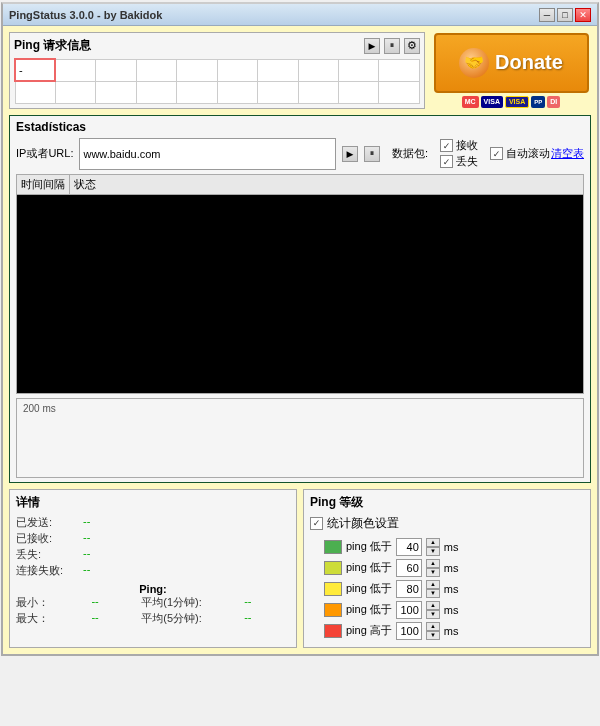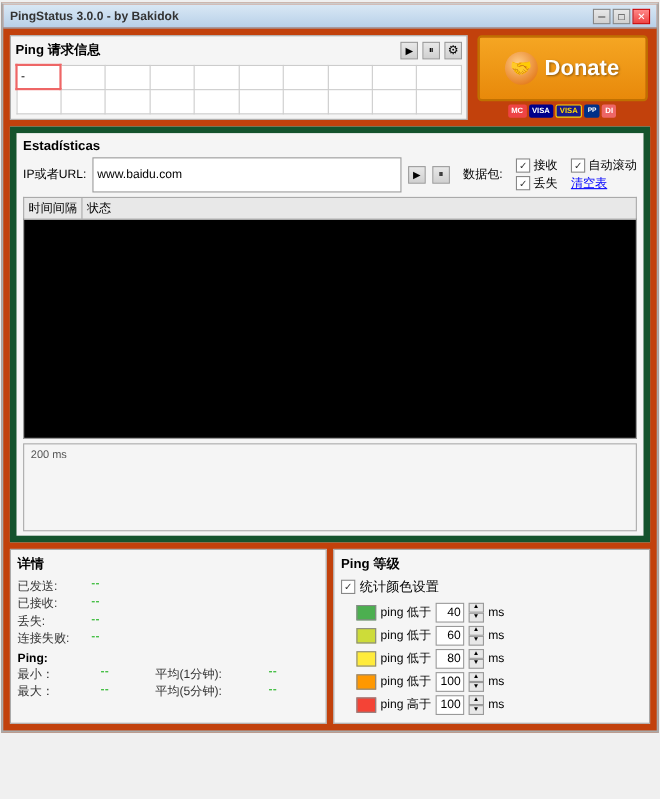--- a/index.html
+++ b/index.html
@@ -7,21 +7,21 @@
       font-family: 'Microsoft YaHei', 'SimHei', Arial, sans-serif;
       font-size: 12px;
       background: #f0f0f0;
       width: 600px;
       height: 726px;
       overflow: hidden;
     }
     .window {
       width: 598px;
       margin: 2px auto;
-      background: #c2410c;
+      background: #fef9c3;
       border: 2px solid #aaa;
       border-top: 2px solid #ccc;
     }
     .title-bar {
       background: linear-gradient(to bottom, #d9e8f5, #b8d0e8);
       height: 22px;
       display: flex;
       align-items: center;
       padding: 0 6px;
       border-bottom: 1px solid #9ab;
@@ -49,20 +49,21 @@
     }
     .title-bar-btn.close { background: linear-gradient(to bottom, #f88, #e44); color: white; border-color: #c00; }
     .content {
       padding: 6px;
     }
     
     .top-section {
       display: flex;
       gap: 6px;
       margin-bottom: 6px;
+      align-items: center;
     }
     .ping-request-panel {
       flex: 1;
       border: 1px solid #aaa;
       padding: 4px;
       background: #f5f5f5;
     }
     .panel-header {
       display: flex;
       align-items: center;
@@ -157,21 +158,21 @@
       align-items: center;
       justify-content: center;
     }
     .card-mc { background: #e44; color: white; }
     .card-visa1 { background: #00008b; color: white; }
     .card-visa2 { background: #1a1a8c; color: #ffd700; border: 1px solid #ffd700; }
     .card-pp { background: #003087; color: white; font-size: 6px; }
     .card-di { background: #e66; color: white; }
     
     .estadisticas-section {
-      border: 6px solid #14532d;
+      border: 1px solid #14532d;
       padding: 4px 6px;
       margin-bottom: 1px;
       background: #f5f5f5;
     }
     .section-title {
       font-weight: bold;
       font-size: 12px;
       margin-bottom: 4px;
     }
     .ip-row {
@@ -211,21 +212,20 @@
       align-items: center;
       justify-content: center;
     }
     .cb.checked::after {
       content: '✓';
       font-size: 9px;
       color: #333;
     }
     .auto-scroll-col {
       display: flex;
-      flex-direction: column;
       gap: 1px;
       margin-left: 6px;
     }
     .clear-link { color: blue; text-decoration: underline; cursor: pointer; font-size: 11px; }
     
     .log-table-container {
       margin-bottom: 4px;
     }
     .log-table-header {
       display: flex;
@@ -279,21 +279,21 @@
       background: #f5f5f5;
     }
     .details-grid {
       display: grid;
       grid-template-columns: auto 1fr;
       gap: 1px 20px;
       margin-top: 4px;
     }
     .detail-key { font-size: 11px; color: #333; }
     .detail-val { font-size: 11px; color: #0a0; }
-    .detail-section-title { font-weight: bold; font-size: 11px; grid-column: 1/-1; margin-top: 4px; }
+    .detail-section-title { font-weight: bold; font-size: 11px; grid-column: 1/-1; margin-top: 4px; text-align: center; }
     .ping-sub-grid {
       display: grid;
       grid-template-columns: auto auto auto auto;
       gap: 1px 4px;
       font-size: 11px;
     }
     .ping-levels-header { font-weight: bold; font-size: 12px; margin-bottom: 4px; }
     .stats-checkbox-row {
       display: flex;
       align-items: center;

